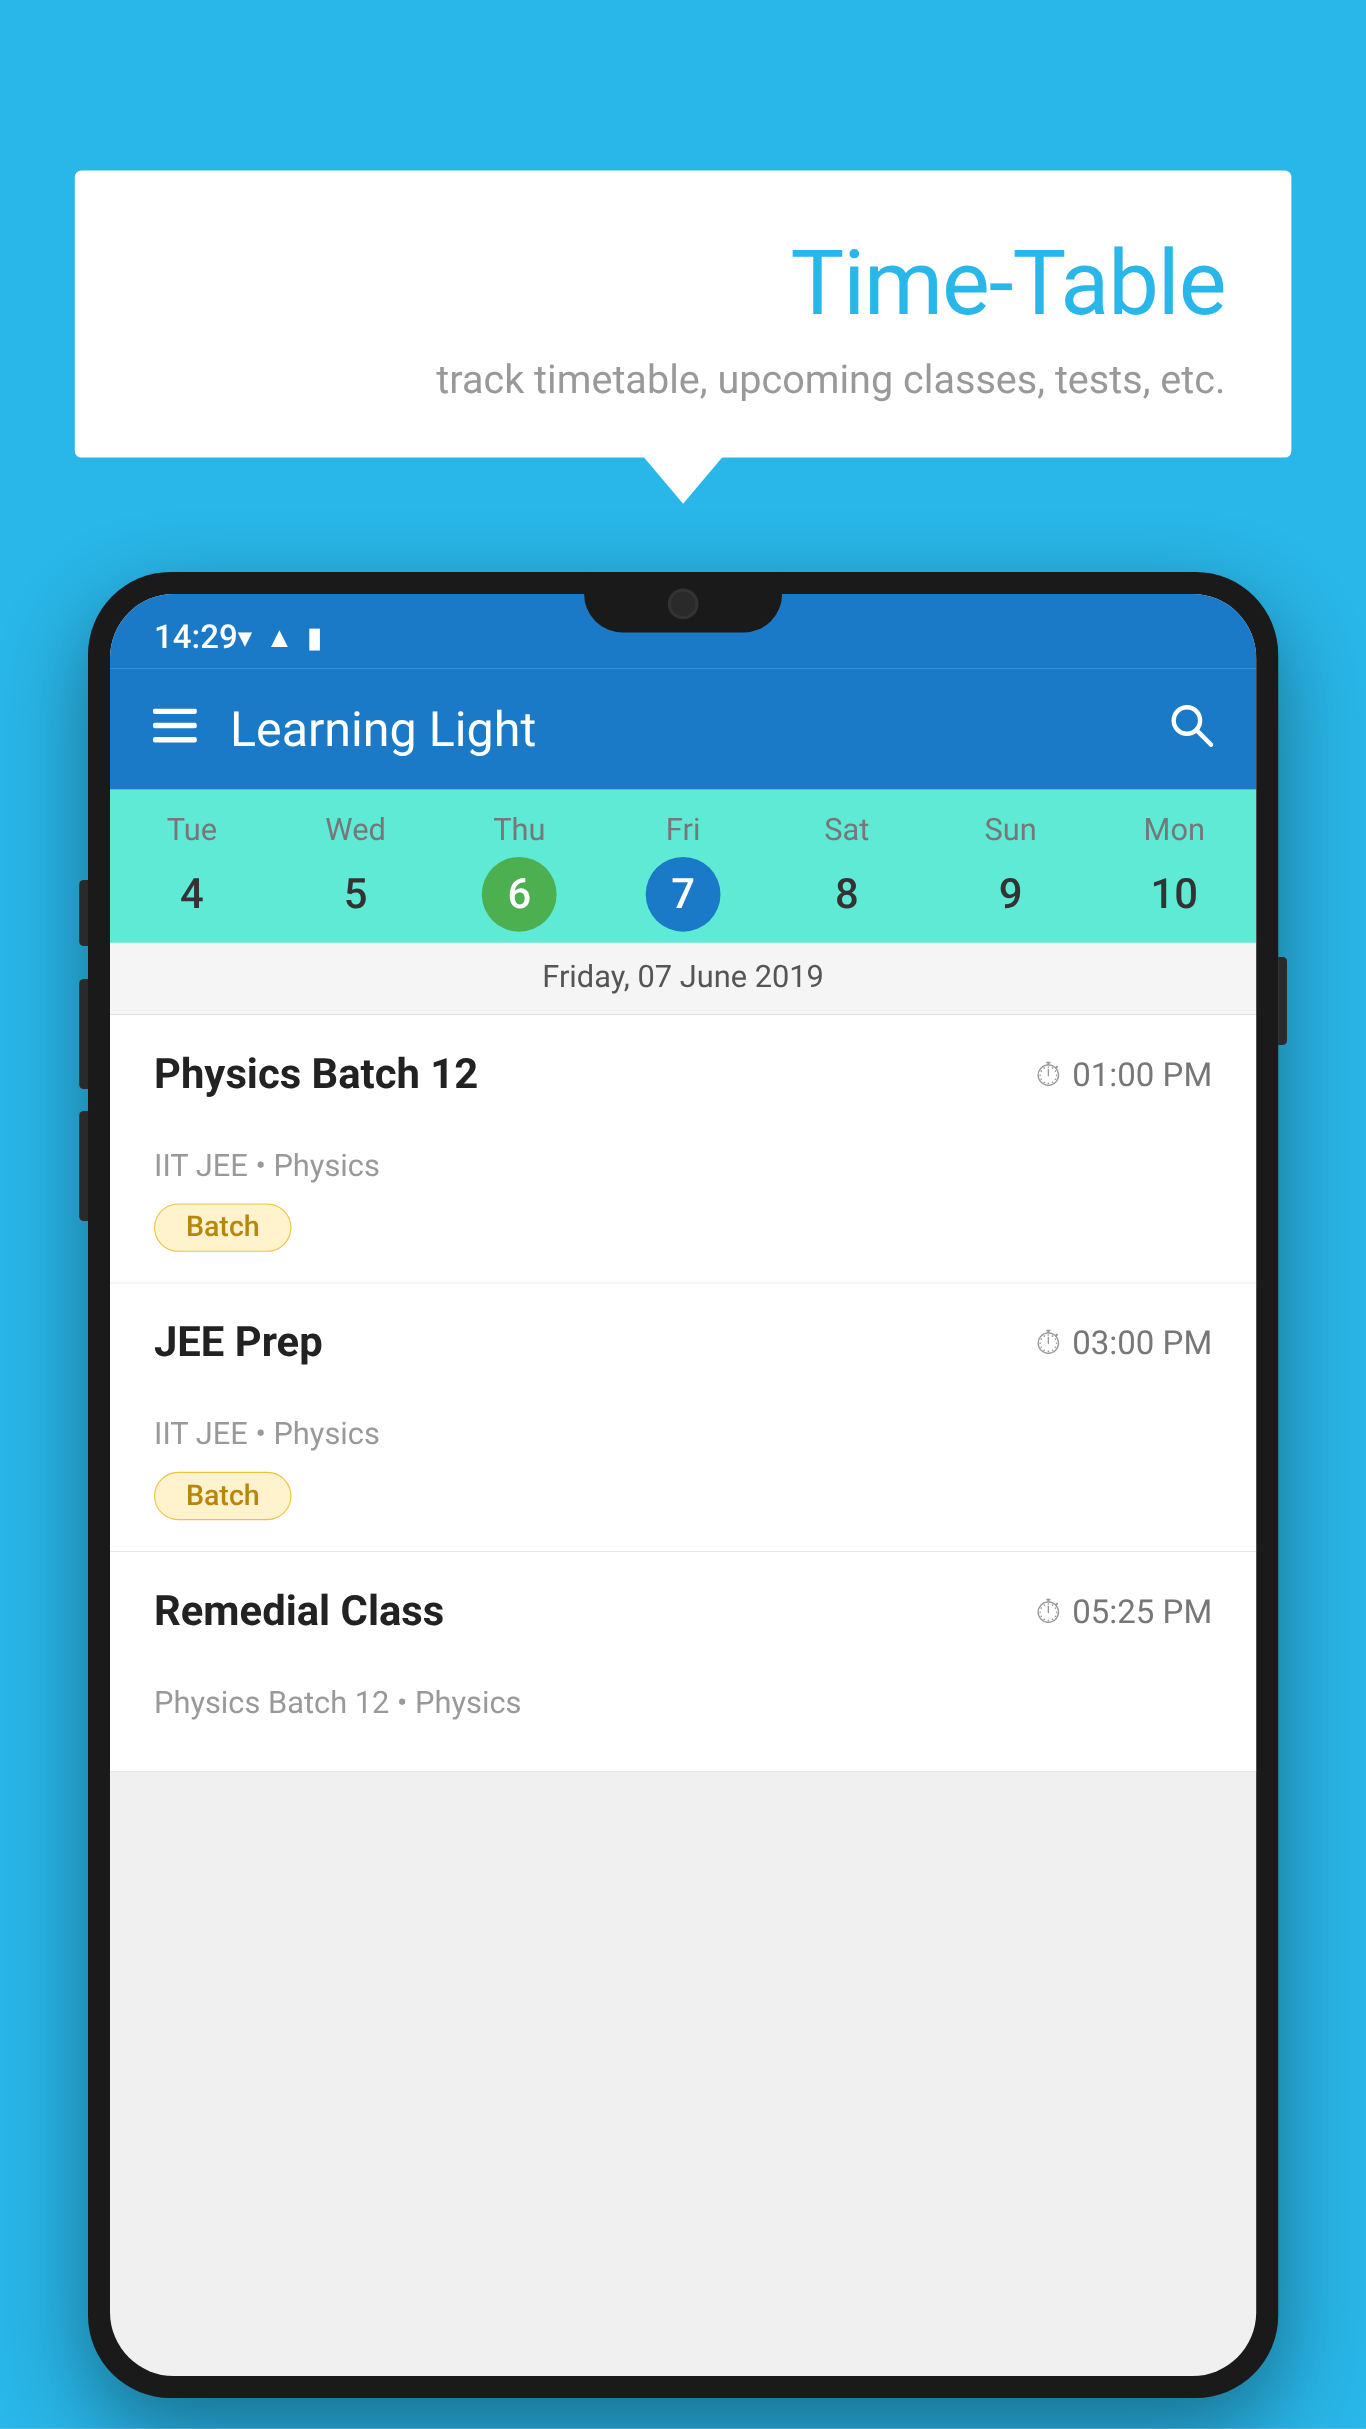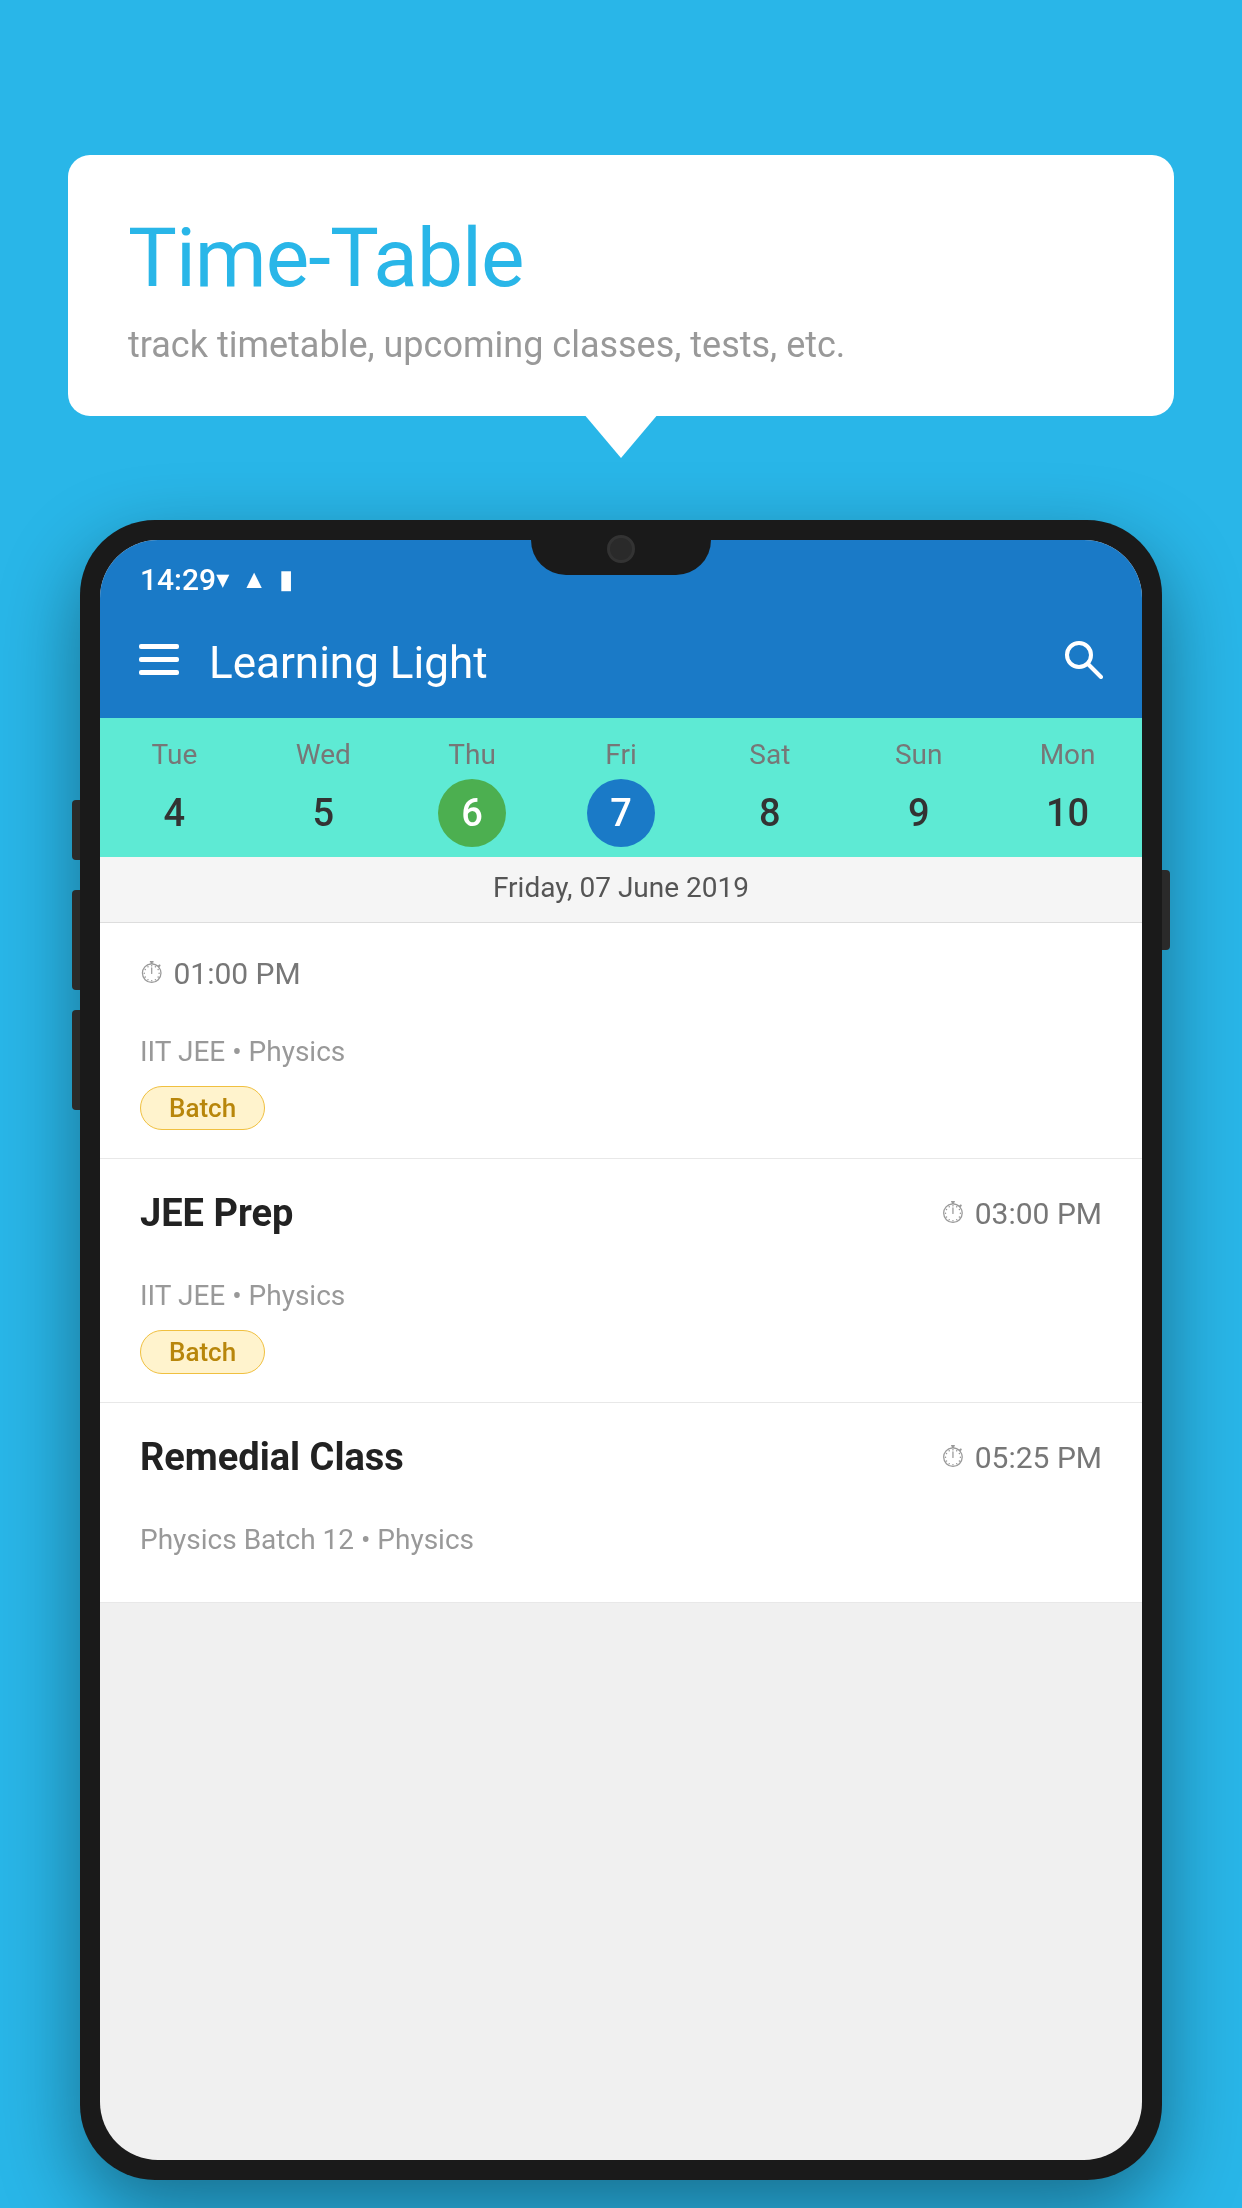--- a/index.html
+++ b/index.html
@@ -16,23 +16,23 @@
     
     .speech-bubble-container {
       position: absolute;
       top: 155px;
       left: 68px;
       right: 68px;
     }
 
     .speech-bubble {
       background: white;
-      border-radius: 22px;
+      border-radius: 6px;
       padding: 55px 60px 50px;
-      text-align: left;
+      text-align: right;
       position: relative;
     }
 
     .speech-bubble::after {
       content: '';
       position: absolute;
       bottom: -42px;
       left: 50%;
       transform: translateX(-50%);
       width: 0;
@@ -395,20 +395,21 @@
             <div class="week-day-col">
               <div class="day-name">Mon</div>
               <div class="day-number">10</div>
             </div>
           </div>
         <div class="selected-date-label">Friday, 07 June 2019</div>
       </div>
 
       <div class="schedule-list" id="schedule-list">
       <div class="schedule-item"><div class="schedule-item-header">
+              <div class="schedule-title">Physics Batch 12</div>
               <div class="schedule-time">
                 <span class="clock-icon">⏱</span>
                 <span>01:00 PM</span>
               </div>
             </div><div class="schedule-subtitle">IIT JEE • Physics</div><span class="batch-badge">Batch</span></div>
           <div class="schedule-item"><div class="schedule-item-header">
               <div class="schedule-title">JEE Prep</div>
               <div class="schedule-time">
                 <span class="clock-icon">⏱</span>
                 <span>03:00 PM</span>

